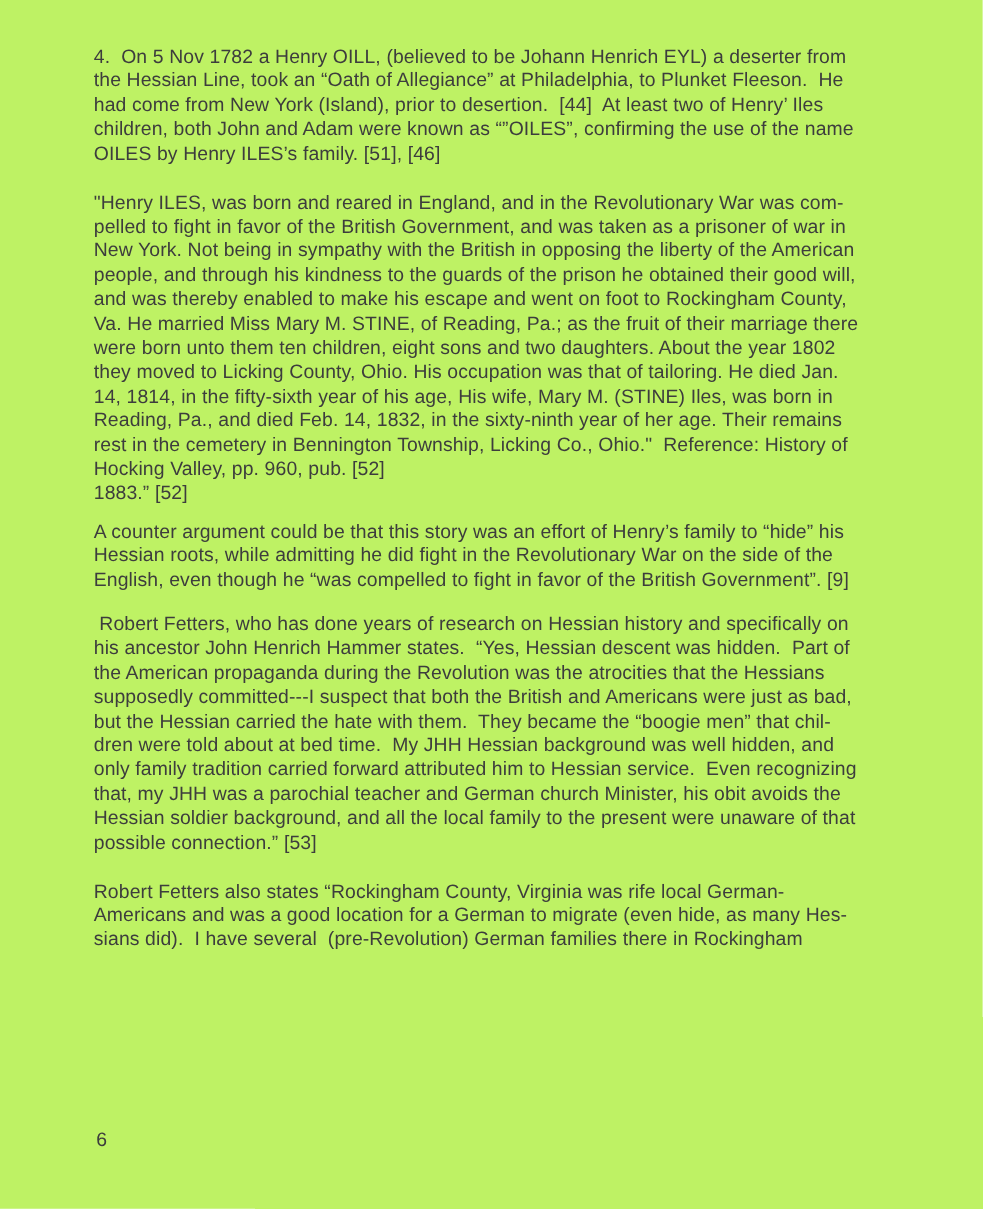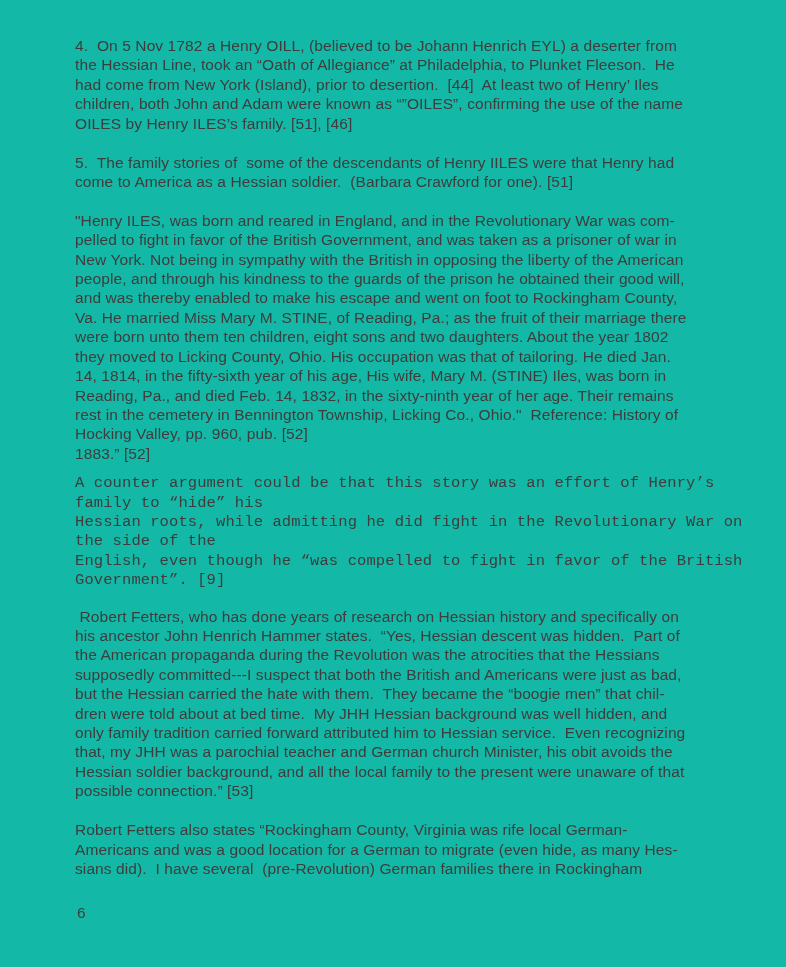--- a/index.html
+++ b/index.html
@@ -11,57 +11,55 @@
     width: 786px;
     height: 967px;
     position: relative;
     font-family: "Liberation Sans", "DejaVu Sans", sans-serif;
     color: #3d3d3d;
     overflow: hidden;
   }
   .page {
     position: absolute;
     inset: 0;
-    background: #14b8a6;
+    background: #bef264;
   }
   .content {
     position: absolute;
     top: 36px;
     left: 75px;
     width: 680px;
   }
   .para {
     margin: 0 0 19.5px 0;
     font-size: 15.5px;
     line-height: 19.4px;
     white-space: pre-wrap;       
     letter-spacing: 0.1px;
   }
   .para--tight  { margin-bottom: 11px; }
-  .para--medium { margin-bottom: 16px; font-family: Liberation Mono, monospace; }
+  .para--medium { margin-bottom: 16px; }
   .page-number {
     position: absolute;
     top: 903px;
     left: 77px;
     font-size: 15.5px;
     line-height: 19.4px;
   }
 </style>
 </head>
 <body>
 
 <div class="page">
   <div class="content">
     <p class="para">4.  On 5 Nov 1782 a Henry OILL, (believed to be Johann Henrich EYL) a deserter from
 the Hessian Line, took an “Oath of Allegiance” at Philadelphia, to Plunket Fleeson.  He
 had come from New York (Island), prior to desertion.  [44]  At least two of Henry’ Iles
 children, both John and Adam were known as “”OILES”, confirming the use of the name
 OILES by Henry ILES’s family. [51], [46]</p>
-    <p class="para">5.  The family stories of  some of the descendants of Henry IILES were that Henry had
-come to America as a Hessian soldier.  (Barbara Crawford for one). [51]</p>
     <p class="para para--tight">"Henry ILES, was born and reared in England, and in the Revolutionary War was com-
 pelled to fight in favor of the British Government, and was taken as a prisoner of war in
 New York. Not being in sympathy with the British in opposing the liberty of the American
 people, and through his kindness to the guards of the prison he obtained their good will,
 and was thereby enabled to make his escape and went on foot to Rockingham County,
 Va. He married Miss Mary M. STINE, of Reading, Pa.; as the fruit of their marriage there
 were born unto them ten children, eight sons and two daughters. About the year 1802
 they moved to Licking County, Ohio. His occupation was that of tailoring. He died Jan.
 14, 1814, in the fifty-sixth year of his age, His wife, Mary M. (STINE) Iles, was born in
 Reading, Pa., and died Feb. 14, 1832, in the sixty-ninth year of her age. Their remains

